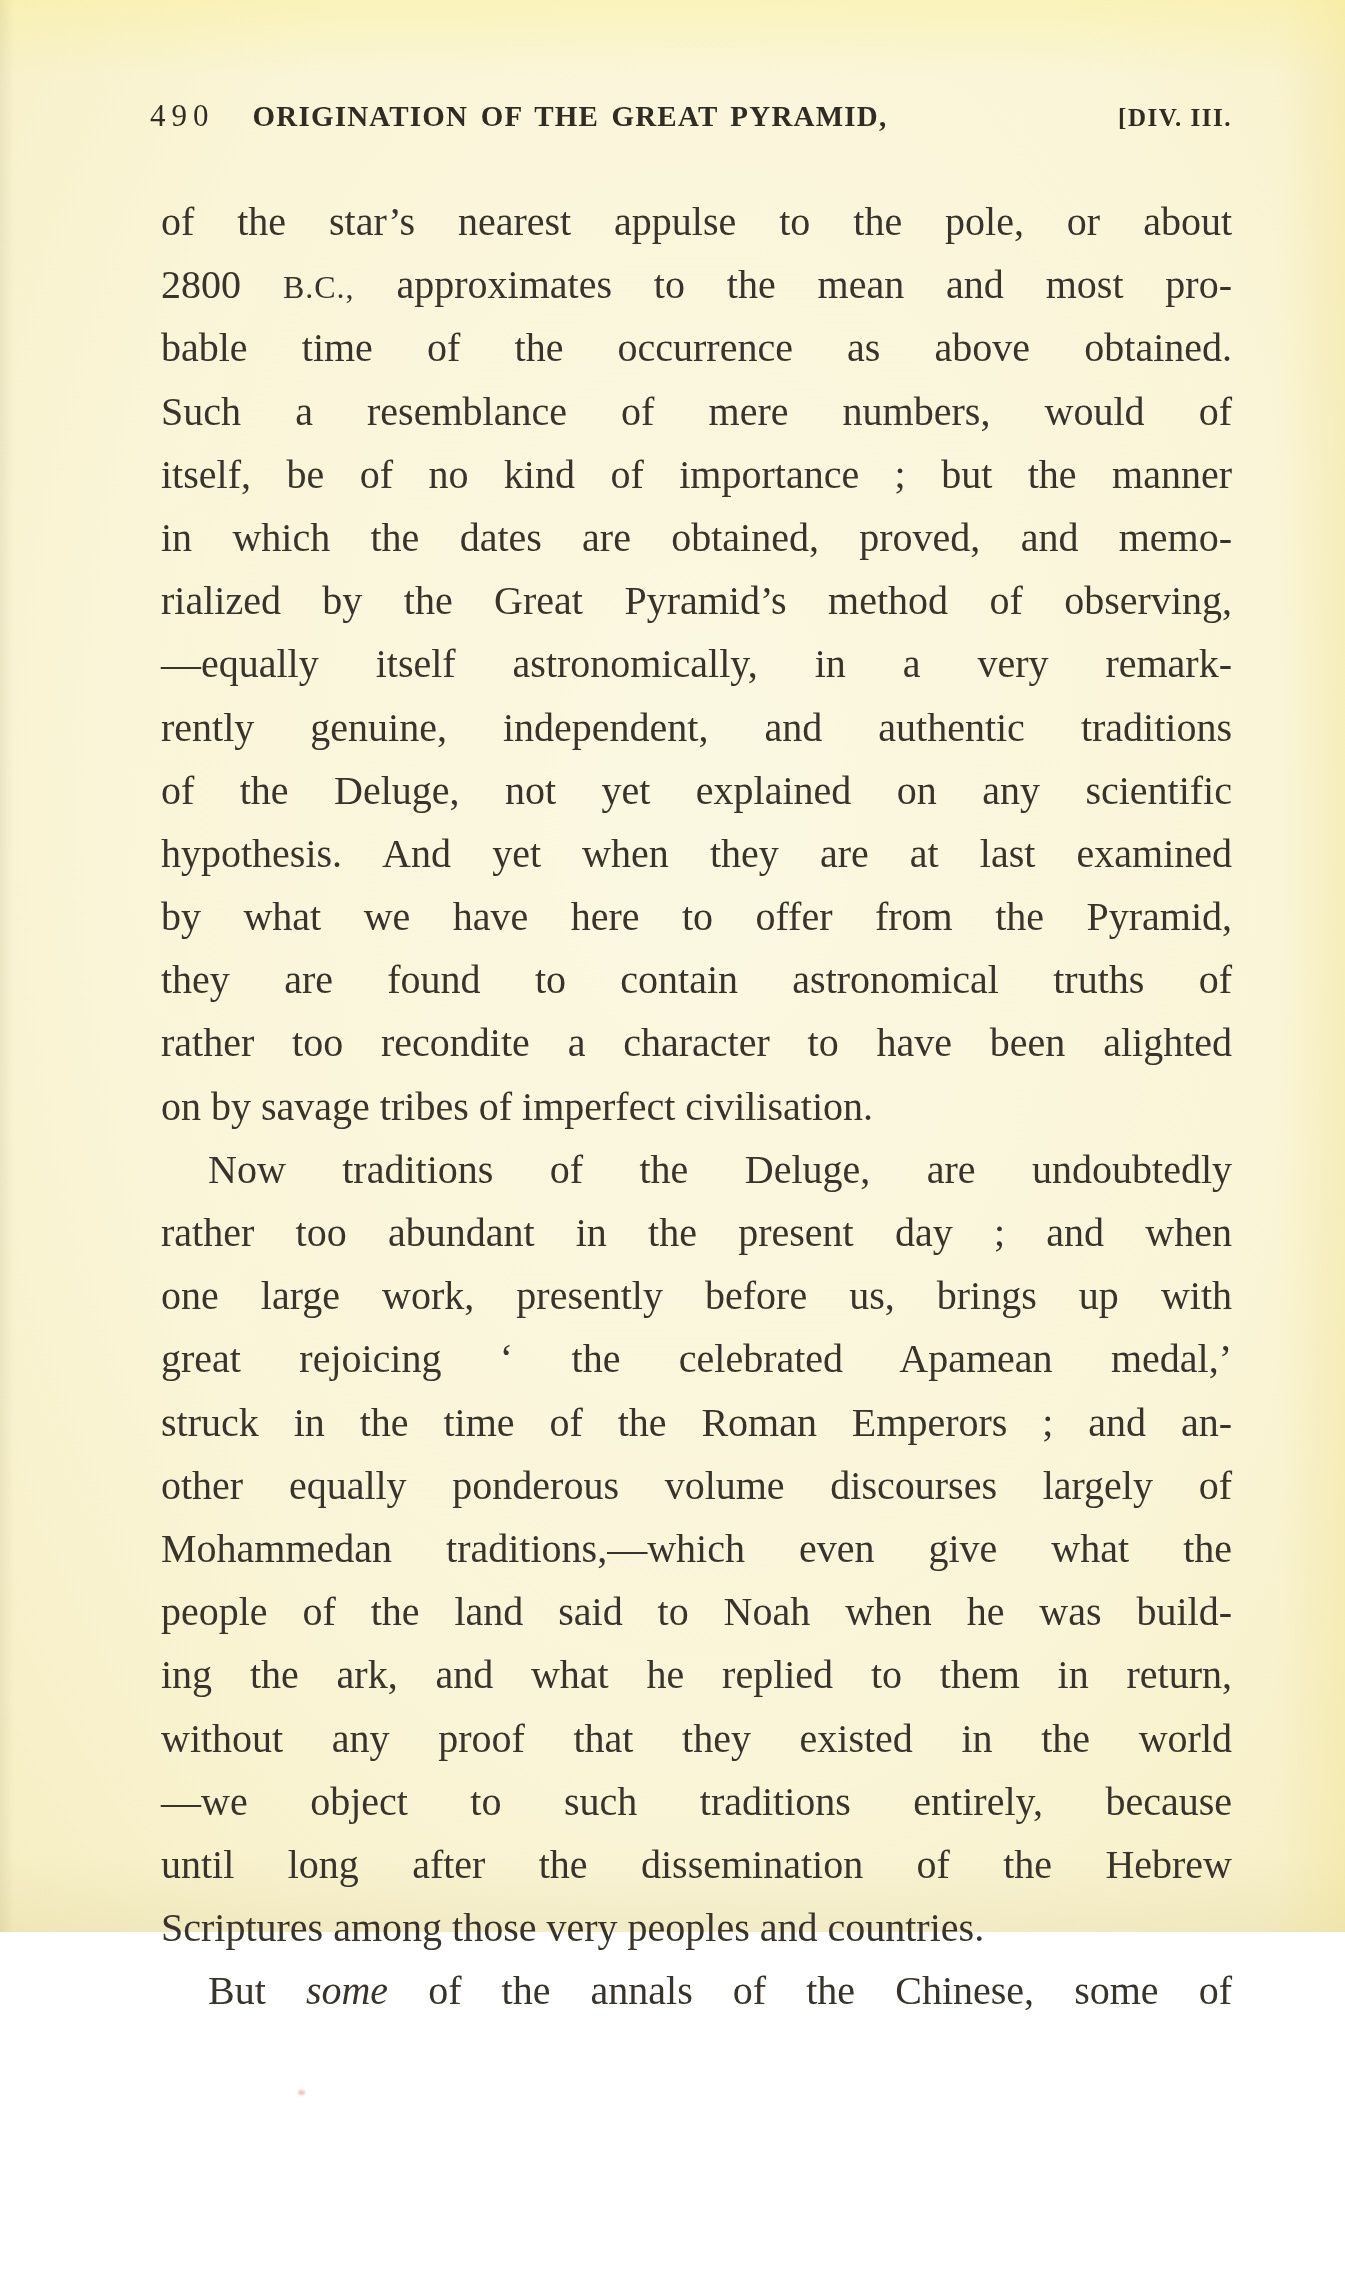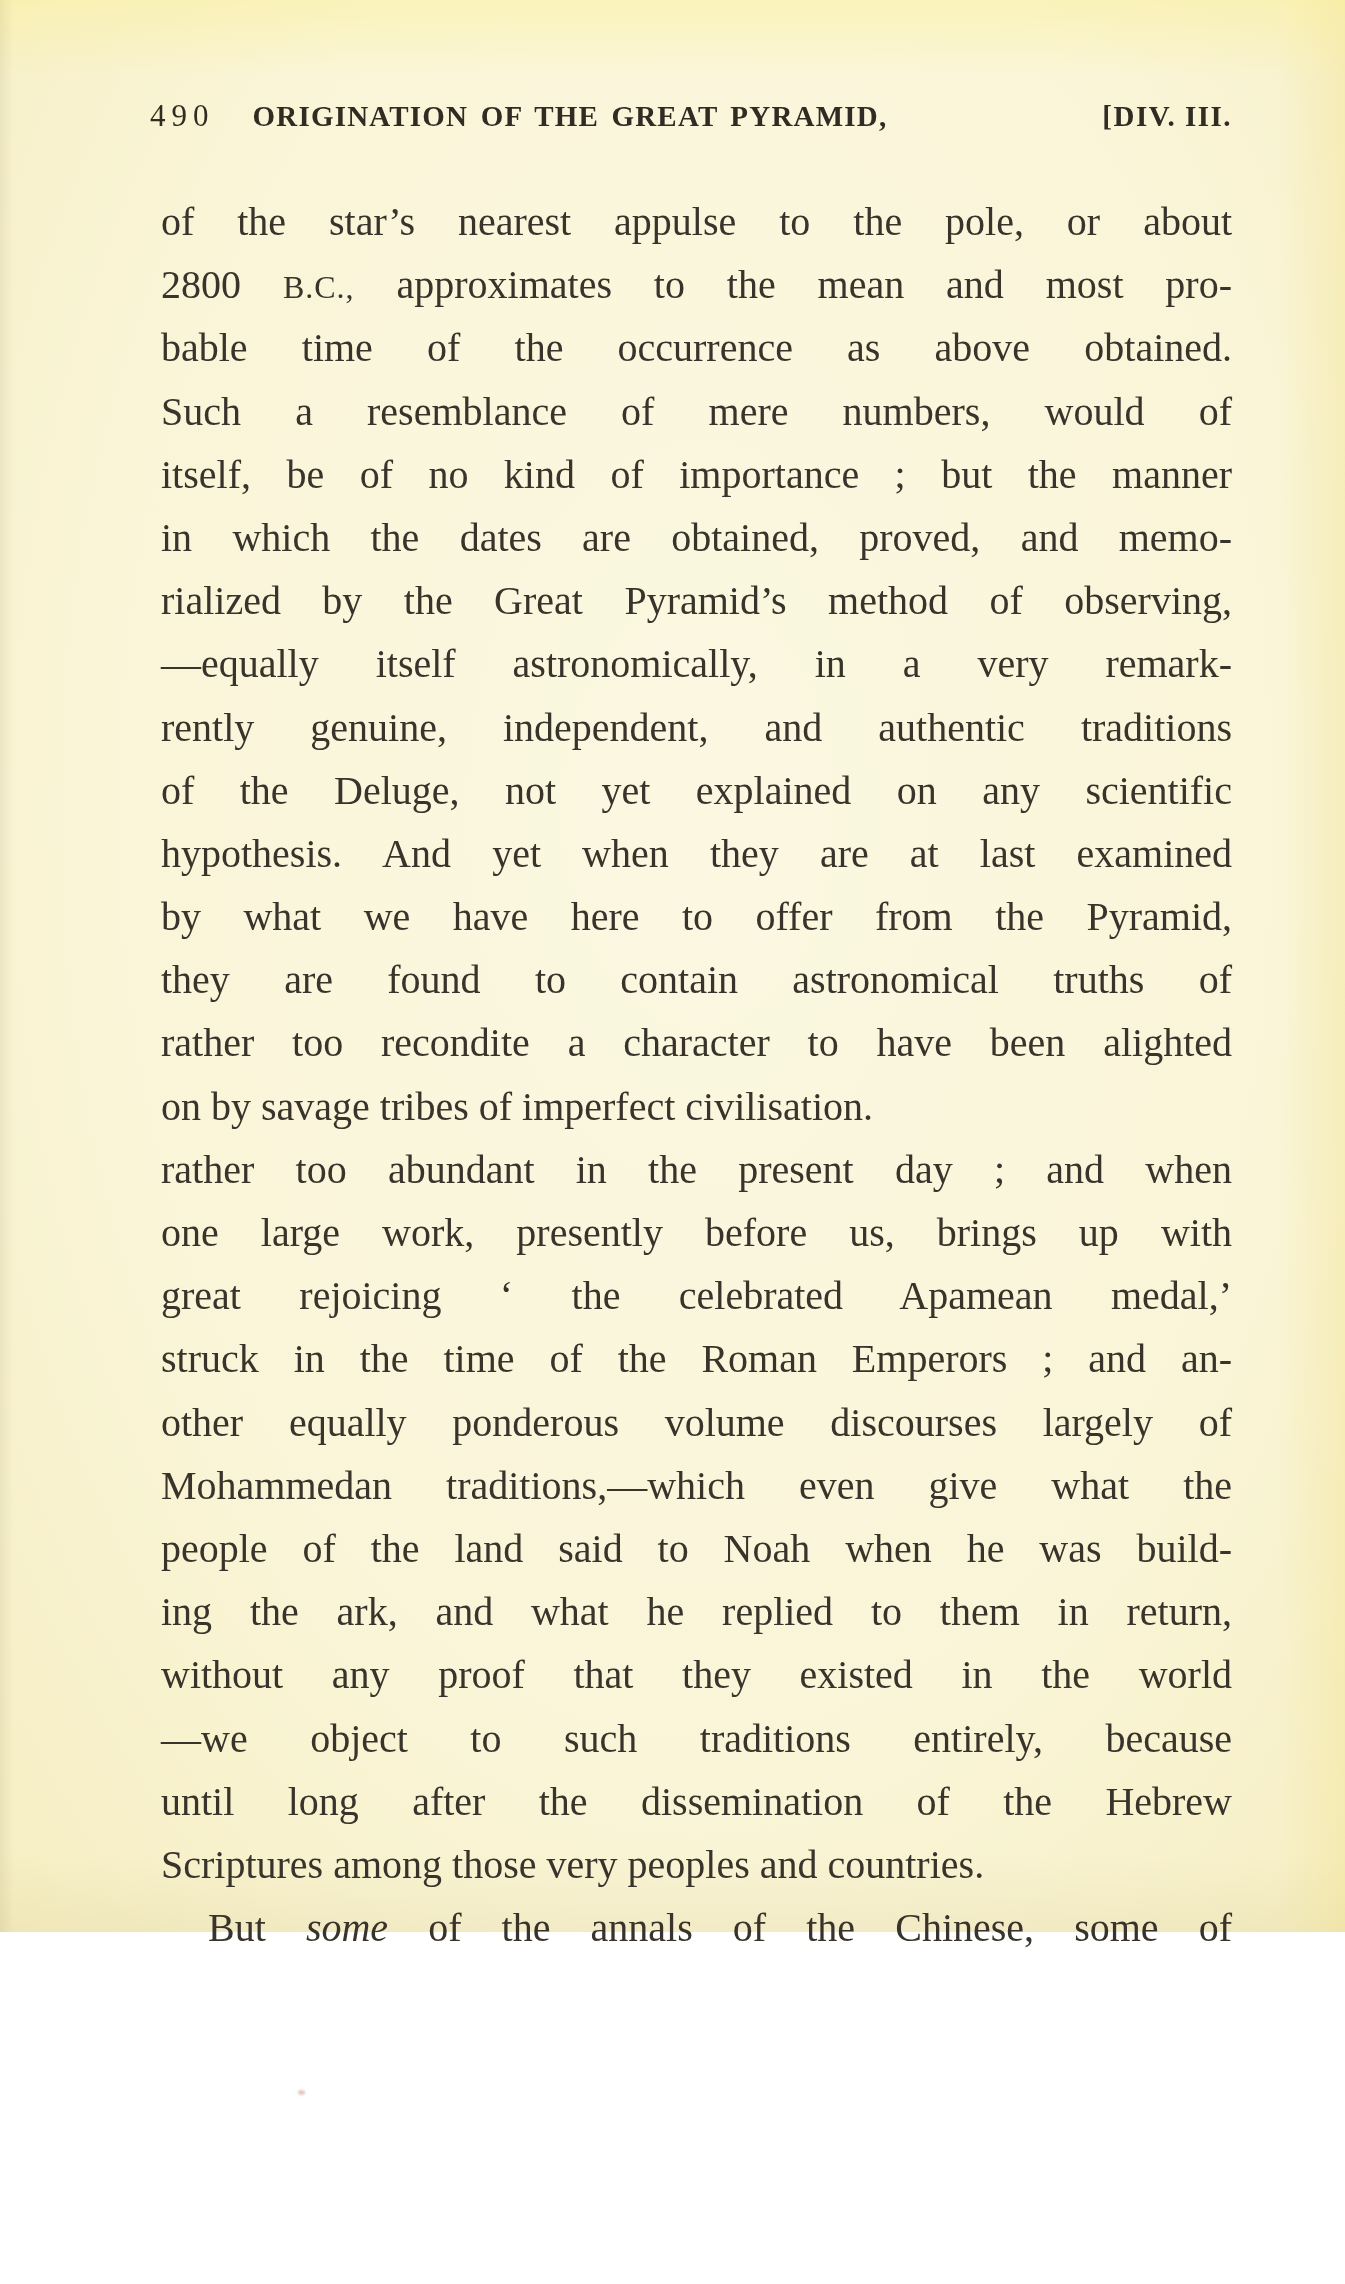--- a/index.html
+++ b/index.html
@@ -41,21 +41,21 @@
   }
   .running-title {
     margin-left: 38px;
     font-size: 29px;
     letter-spacing: 1.2px;
     word-spacing: 4px;
     white-space: nowrap;
   }
   .division-label {
     margin-left: auto;
-    font-size: 29px;
+    font-size: 25px;
     letter-spacing: 1.5px;
     white-space: nowrap;
   }
   .text-block {
     position: absolute;
     top: 190px;
     left: 161px;
     width: 1071px;
     font-size: 40px;
   }
@@ -111,20 +111,21 @@
         <div class="line"><span>—equally itself astronomically, in a very remark-</span></div>
         <div class="line"><span>rently genuine, independent, and authentic traditions</span></div>
         <div class="line"><span>of the Deluge, not yet explained on any scientific</span></div>
         <div class="line"><span>hypothesis. And yet when they are at last examined</span></div>
         <div class="line"><span>by what we have here to offer from the Pyramid,</span></div>
         <div class="line"><span>they are found to contain astronomical truths of</span></div>
         <div class="line"><span>rather too recondite a character to have been alighted</span></div>
         <div class="line last"><span>on by savage tribes of imperfect civilisation.</span></div>
       </div>
       <div class="paragraph">
+        <div class="line indent"><span>Now traditions of the Deluge, are undoubtedly</span></div>
         <div class="line"><span>rather too abundant in the present day ; and when</span></div>
         <div class="line"><span>one large work, presently before us, brings up with</span></div>
         <div class="line"><span>great rejoicing ‘ the celebrated Apamean medal,’</span></div>
         <div class="line"><span>struck in the time of the Roman Emperors ; and an-</span></div>
         <div class="line"><span>other equally ponderous volume discourses largely of</span></div>
         <div class="line"><span>Mohammedan traditions,—which even give what the</span></div>
         <div class="line"><span>people of the land said to Noah when he was build-</span></div>
         <div class="line"><span>ing the ark, and what he replied to them in return,</span></div>
         <div class="line"><span>without any proof that they existed in the world</span></div>
         <div class="line"><span>—we object to such traditions entirely, because</span></div>

